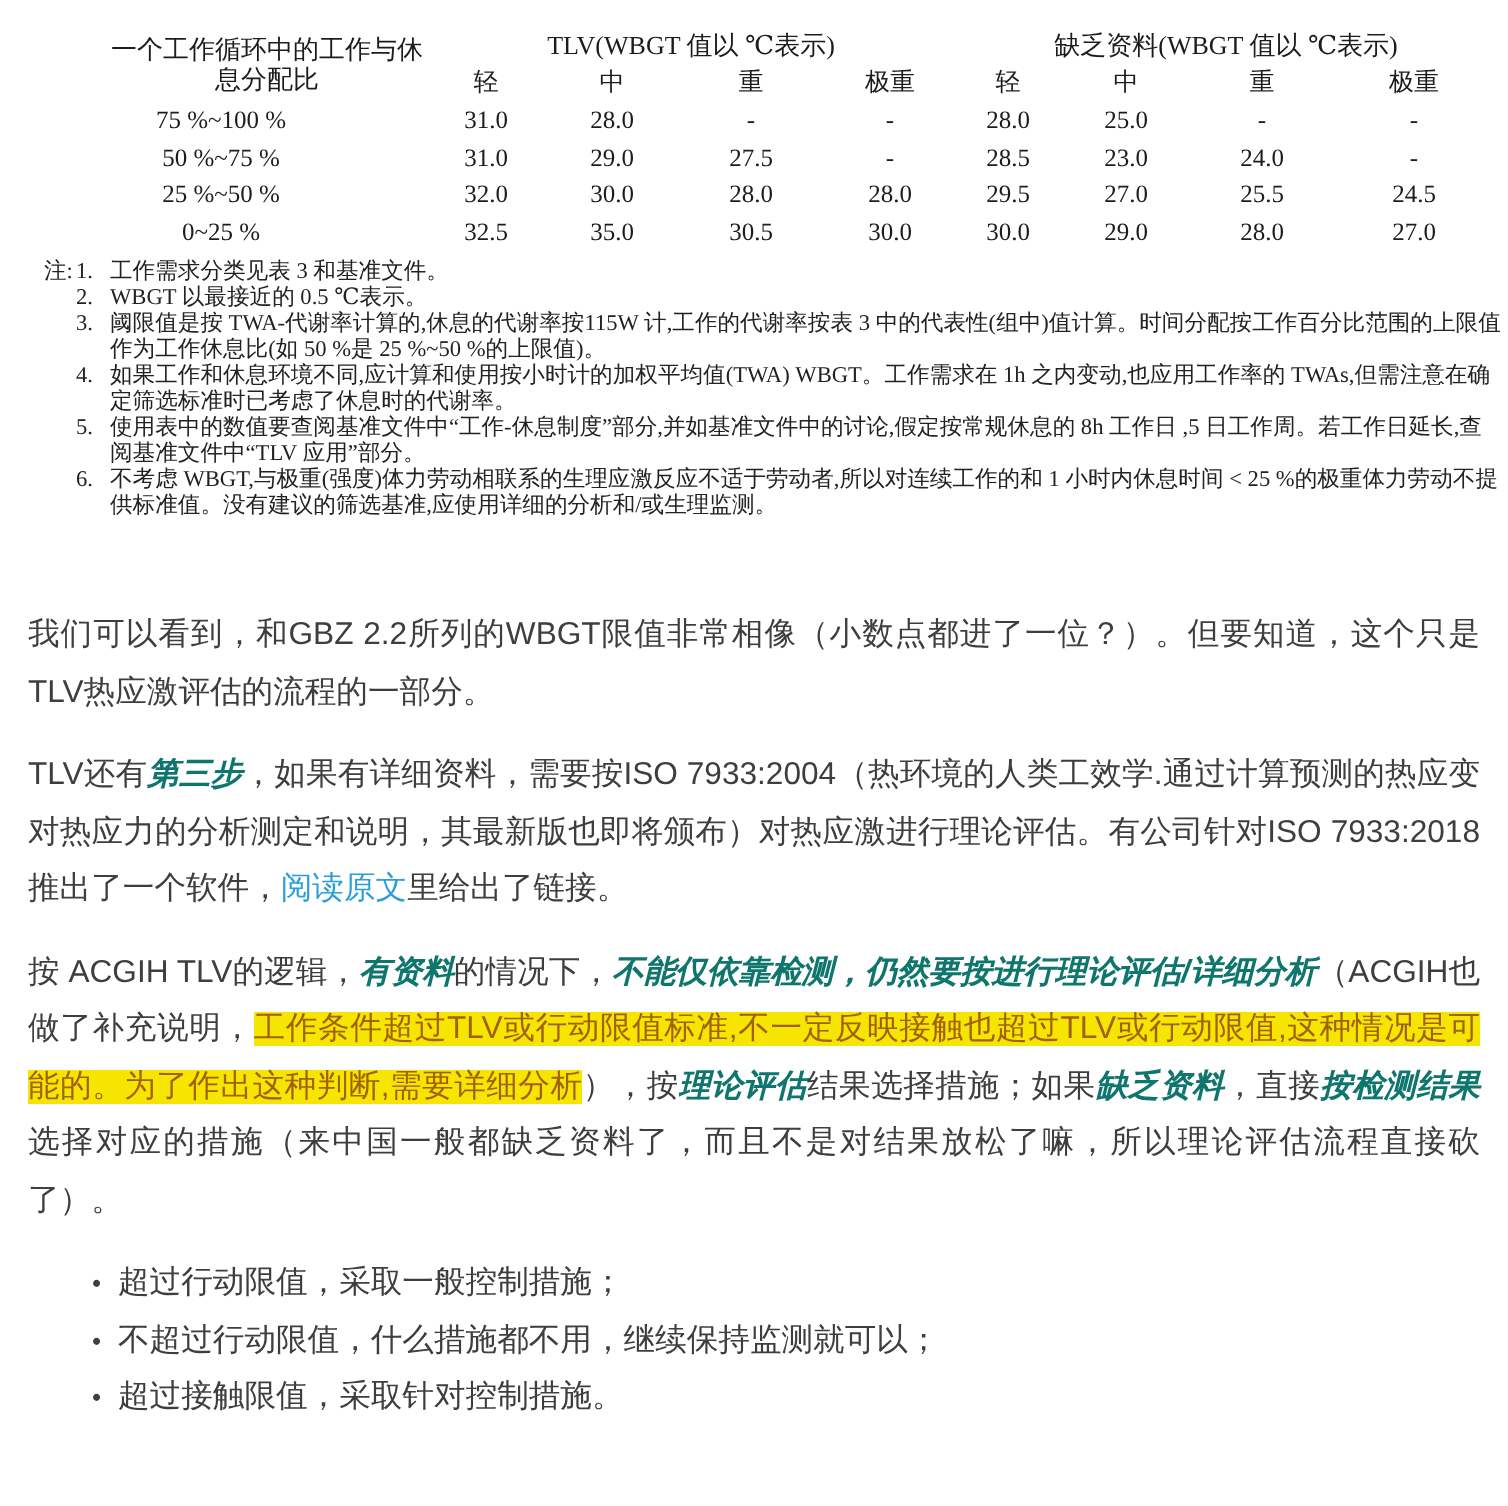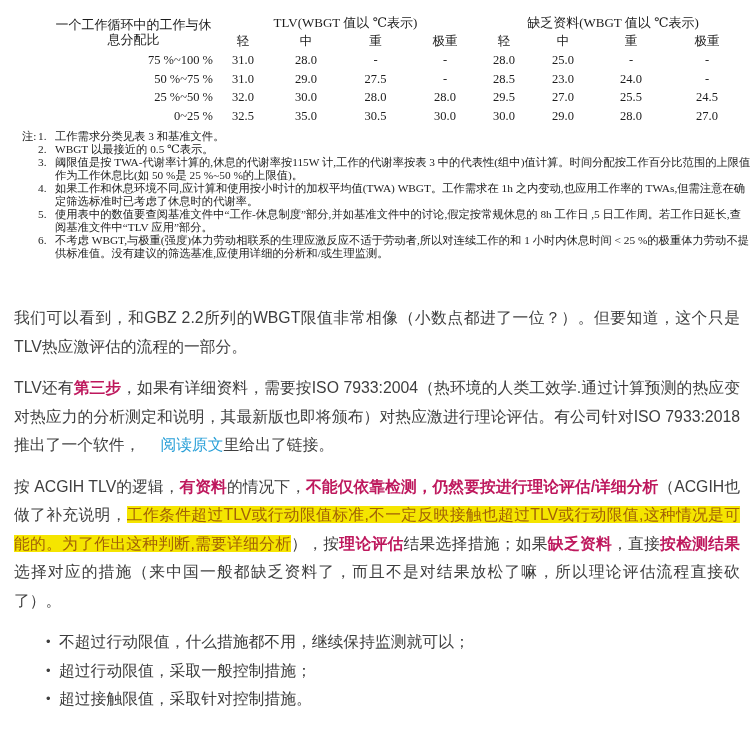--- a/index.html
+++ b/index.html
@@ -36,21 +36,21 @@
     white-space: nowrap;
   }
   table.screening th.group { font-size: 13px; }
   table.screening th.rowhead {
     font-size: 13px;
     text-align: center;
     white-space: normal;
     padding-left: 46px;
     line-height: 1.2;
   }
-  table.screening td.lbl { font-size: 12.5px; text-align: right; }
+  table.screening td.lbl { font-size: 12.5px; }
   
   .tbl-notes {
     position: relative;
     margin: 4px 0 0 14px;
     font-size: 11.3px;
     line-height: 13px;
     color: #222;
     width: 730px;
   }
   .zhu-label { position: absolute; left: 0; top: 0; }
@@ -60,23 +60,23 @@
   .article {
     margin-top: 44px;
     padding: 0 14px;
     color: #3e3e3e;
     font-size: 15.8px;
     line-height: 28.5px;
     text-align: justify;
   }
   .article p { margin: 0 0 13px 0; }
   .seg-n { font-weight: 400; margin-top: 13px; }
-  .seg-b { font-weight: 700; color: #be185d; }
+  .seg-b { font-weight: 700; color: #0f766e; font-style: italic; }
   .seg-hl { background: #f5e500; color: #a16207; }
-  .seg-link { color: #2aa0d8; text-decoration: none; cursor: pointer; margin-left: 20px; }
+  .seg-link { color: #2aa0d8; text-decoration: none; cursor: pointer; }
   ul.measures {
     list-style: none;
     margin: 0; padding: 0 0 0 45px;
   }
   ul.measures li { position: relative; }
   ul.measures li::before {
     content: "•";
     position: absolute;
     left: -13px;
     font-size: 13px;
@@ -204,19 +204,19 @@
 
       <p><span class="seg-n">我们可以看到，和GBZ 2.2所列的WBGT限值非常相像（小数点都进了一位？）。但要知道，这个只是TLV热应激评估的流程的一部分。</span></p>
 
       <p><span class="seg-n">TLV还有</span><span class="seg-b">第三步</span><span class="seg-n">，如果有详细资料，需要按ISO 7933:2004（热环境的人类工效学.通过计算预测的热应变对热应力的分析测定和说明，其最新版也即将颁布）对热应激进行理论评估。有公司针对ISO 7933:2018推出了一个软件，</span><a class="seg-link">阅读原文</a><span class="seg-n">里给出了链接。</span></p>
 
       <p><span class="seg-n">按 ACGIH TLV的逻辑，</span><span class="seg-b">有资料</span><span class="seg-n">的情况下，</span><span class="seg-b">不能仅依靠检测，仍然要按进行理论评估/详细分析</span><span class="seg-n">（ACGIH也做了补充说明，</span><span class="seg-hl">工作条件超过TLV或行动限值标准,不一定反映接触也超过TLV或行动限值,这种情况是可能的。为了作出这种判断,需要详细分析</span><span class="seg-n">），按</span><span class="seg-b">理论评估</span><span class="seg-n">结果选择措施；如果</span><span class="seg-b">缺乏资料</span><span class="seg-n">，直接</span><span class="seg-b">按检测结果</span><span class="seg-n">选择对应的措施（来中国一般都缺乏资料了，而且不是对结果放松了嘛，所以理论评估流程直接砍了）。</span></p>
 
     </div>
   <ul class="measures">
 
+      <li>超过行动限值，采取一般控制措施；</li>
+
       <li>不超过行动限值，什么措施都不用，继续保持监测就可以；</li>
-
-      <li>超过行动限值，采取一般控制措施；</li>
 
       <li>超过接触限值，采取针对控制措施。</li>
     </ul>
 </div>
 
 </body></html>

